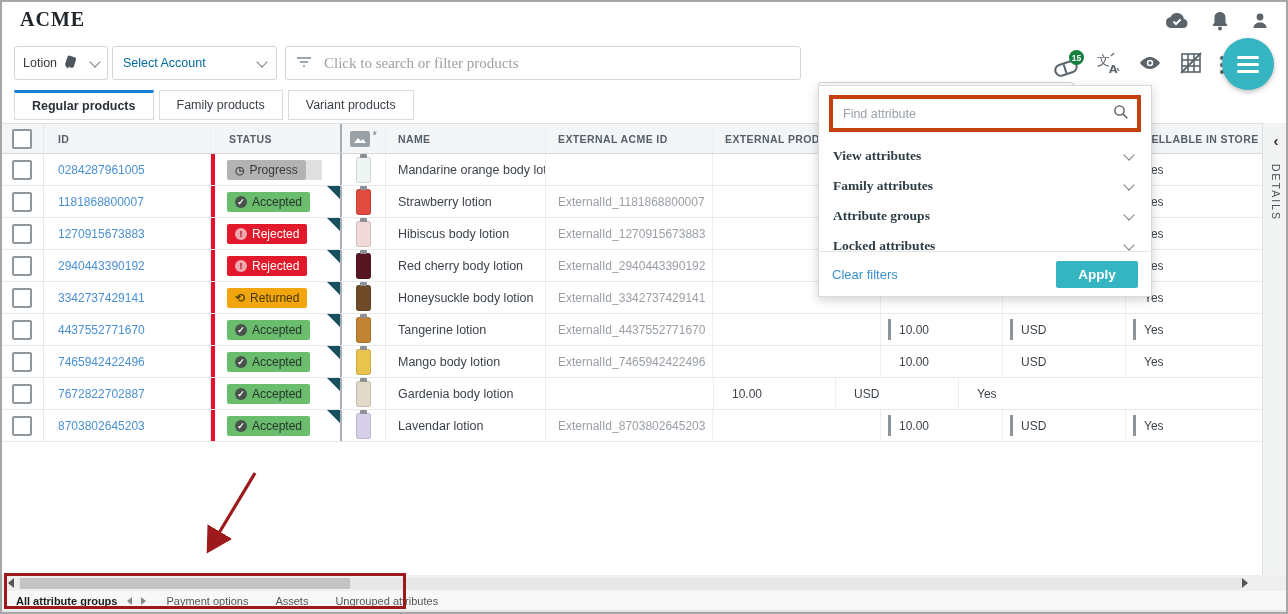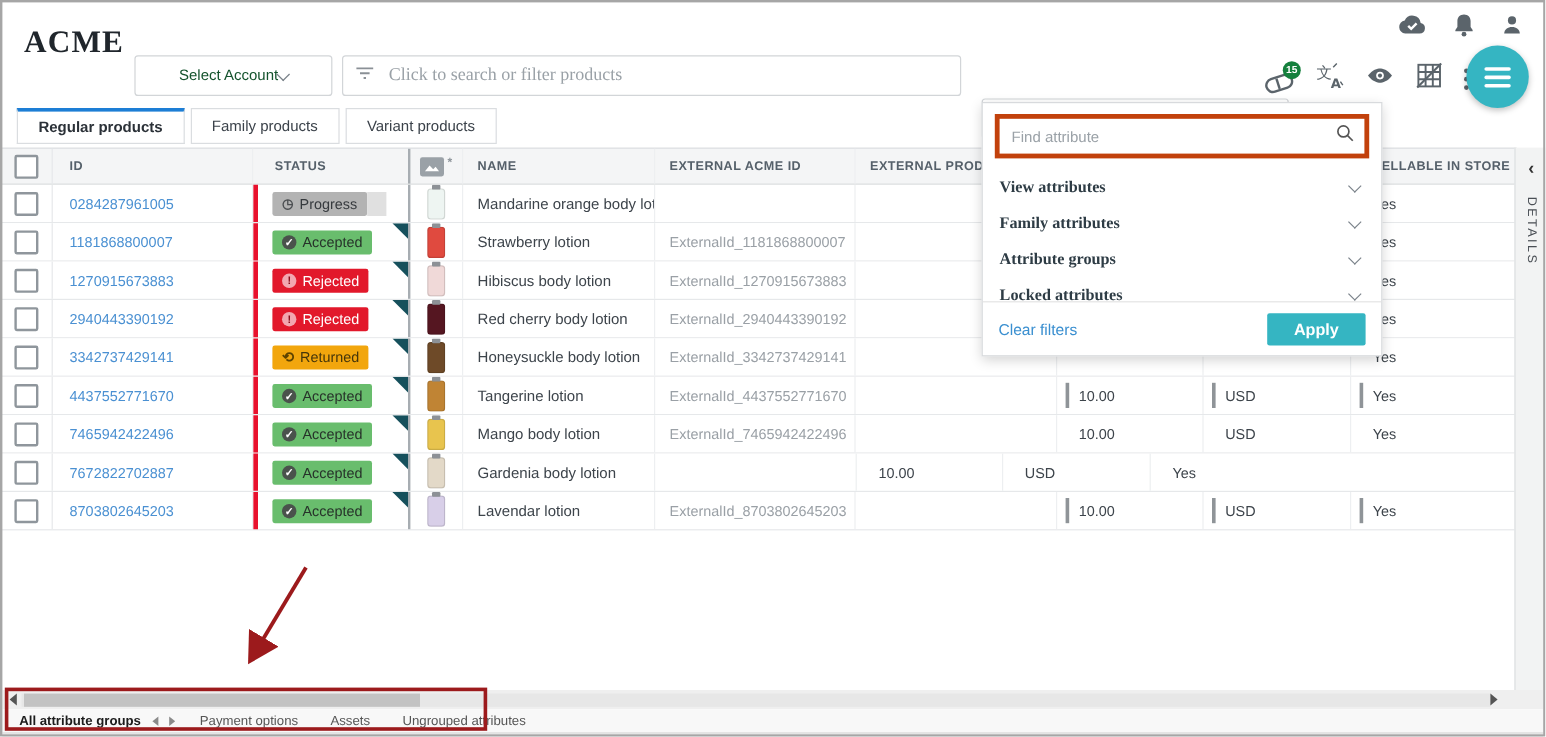--- a/index.html
+++ b/index.html
@@ -2,29 +2,29 @@
 <html><head>
 <meta charset="utf-8">
 <style>
   html,body{margin:0;padding:0;background:#fff;}
   .app{position:relative;width:1288px;height:614px;background:#fff;overflow:hidden;
        font-family:"Liberation Sans",sans-serif;color:#3d444b;}
   .frame{position:absolute;inset:0;border:2px solid #a6a6a6;pointer-events:none;z-index:98;}
 
   
   .brand{position:absolute;left:20px;top:8px;font-family:"Liberation Serif",serif;
-         font-size:26px;letter-spacing:1px;color:#20262c;font-weight:600;margin-top:12px;}
+         font-size:20px;letter-spacing:1px;color:#20262c;font-weight:600;}
   .topbar-icons{position:absolute;right:18px;top:10px;display:flex;gap:20px;align-items:center;}
   .topbar-icons svg{display:block;}
 
   
   .select{position:absolute;top:46px;height:34px;box-sizing:border-box;border:1px solid #d2d5d8;
           border-radius:3px;background:#fff;display:flex;align-items:center;font-size:12.5px;}
   .sel-lotion{left:14px;width:94px;padding:0 8px;gap:5px;color:#33393f;}
-  .sel-account{left:112px;width:165px;padding:0 10px;color:#14532d;justify-content:center;}
+  .sel-account{left:112px;width:165px;padding:0 10px;color:#0369a1;justify-content:space-between;}
   .searchbox{position:absolute;left:285px;top:46px;width:516px;height:34px;box-sizing:border-box;
              border:1px solid #d2d5d8;border-radius:3px;display:flex;align-items:center;padding:0 10px;gap:10px;}
   .searchbox input{border:none;outline:none;flex:1;font-family:"Liberation Serif",serif;
                    font-size:15px;color:#333;background:transparent;}
   .searchbox input::placeholder{color:#9aa1a7;}
   .sel-lang{left:818px;width:256px;padding:0 10px;gap:7px;color:#2f363c;margin-top:36px;}
   .lang-badge{background:#e3e6e8;color:#5a646e;font-size:9px;font-weight:bold;border-radius:2px;
               padding:2px 3px;line-height:1;}
   .lang-short{margin-left:auto;color:#b3b9be;font-size:11.5px;}
   .chev{width:7px;height:7px;border-right:1.6px solid #7a828a;border-bottom:1.6px solid #7a828a;
@@ -164,20 +164,30 @@
         </svg>
     </span>
     <span>
       <svg width="20" height="22" viewBox="0 0 20 22">
           <circle cx="10" cy="7" r="3.4" fill="#5b646b"></circle>
           <path fill="#5b646b" d="M3.5 18c0-3.6 3-5.6 6.5-5.6s6.5 2 6.5 5.6z"></path>
         </svg>
     </span>
   </div>
 
+  <div class="select sel-lotion">
+    <span>Lotion</span>
+    <span>
+      <svg width="16" height="16" viewBox="0 0 16 16">
+          <rect x="4" y="2" width="9" height="11" rx="2" fill="#4e565d" transform="rotate(18 8 8)"></rect>
+          <path d="M4 11l2 3" stroke="#4e565d" stroke-width="1.5"></path>
+        </svg>
+    </span>
+    <span class="chev" style="margin-left:auto"></span>
+  </div>
   <div class="select sel-account">
     <span>Select Account</span>
     <span class="chev"></span>
   </div>
   <div class="searchbox">
     <span>
       <svg width="16" height="12" viewBox="0 0 16 12">
           <g stroke="#8a9096" stroke-width="1.6">
             <line x1="1" y1="2" x2="15" y2="2"></line>
             <line x1="4" y1="6" x2="12" y2="6"></line>

